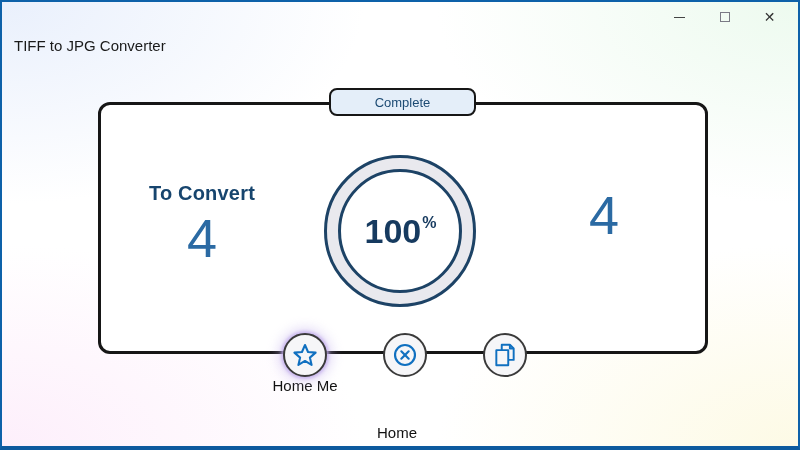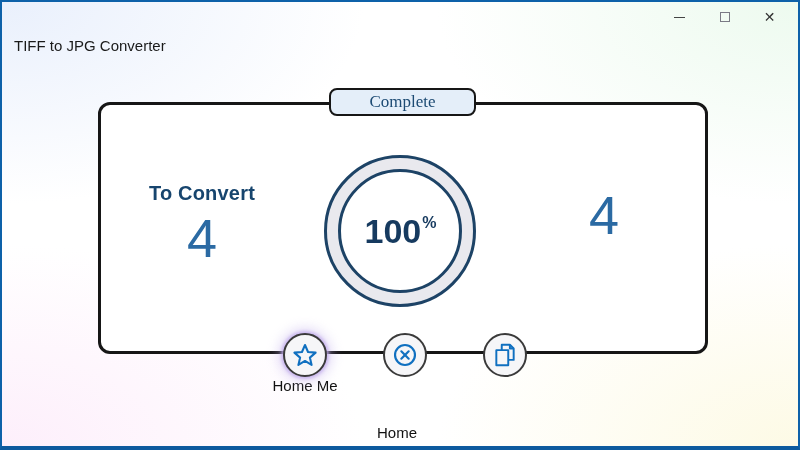--- a/index.html
+++ b/index.html
@@ -26,21 +26,21 @@
   .glyph-max{ width:10px; height:10px; border:1px solid #7a7a85; display:block; }
   .glyph-close{ font-size:14px; color:#333; line-height:1; }
 
   
   .panel{ position:absolute; left:96px; top:100px; width:610px; height:252px;
     background:#ffffff; border:3px solid #161616; border-radius:12px; }
 
   .badge{ position:absolute; left:327px; top:86px; width:147px; height:28px; z-index:3;
     background:#e4eef9; border:2.5px solid #161616; border-radius:8px;
     display:flex; align-items:center; justify-content:center;
-    font-size:17px; color:#1c4a73;font-family:Liberation Serif, serif; }
+    font-size:13px; color:#1c4a73; }
 
   
   .stat{ position:absolute; top:180px; width:200px; text-align:center; }
   .stat-left{ left:100px; }
   .stat-right{ left:502px; }
   .stat-label{ font-size:20px; font-weight:bold; color:#17456e; letter-spacing:.2px; }
   .stat-value{ font-size:54px; color:#2b6aa3; margin-top:6px; line-height:1; }
 
   
   .ring-outer{ position:absolute; left:322px; top:153px; width:152px; height:152px;

